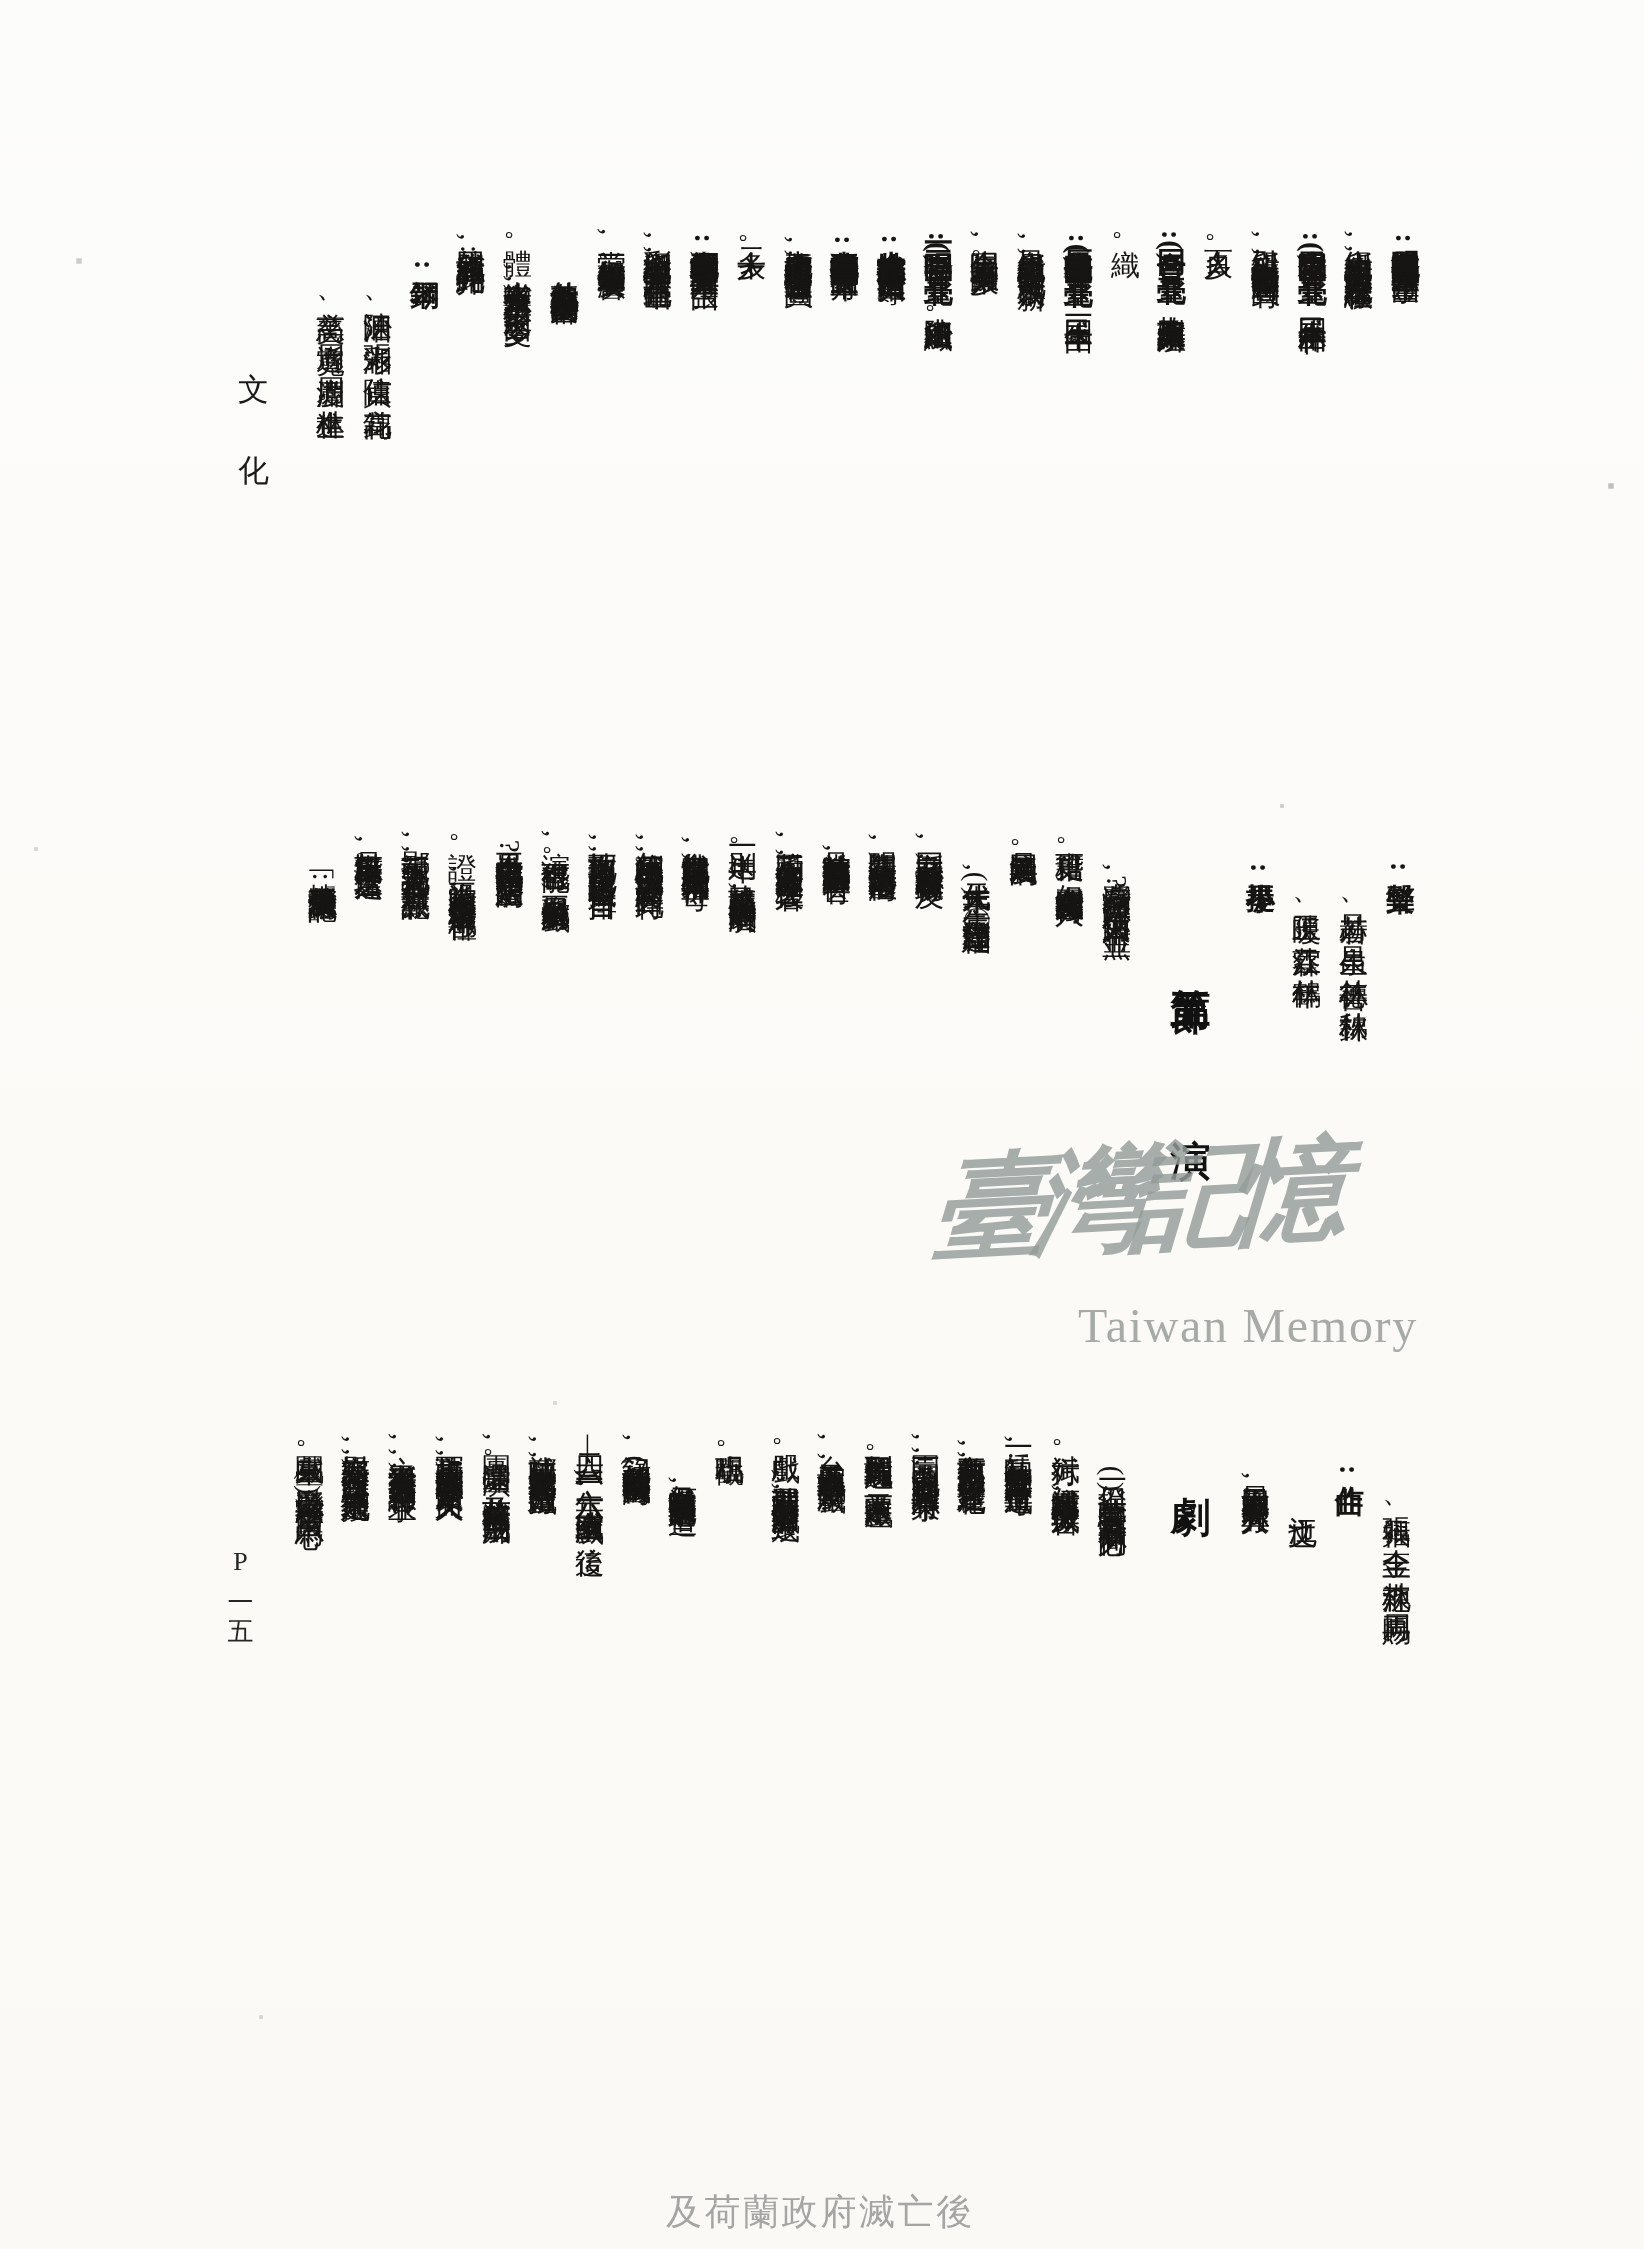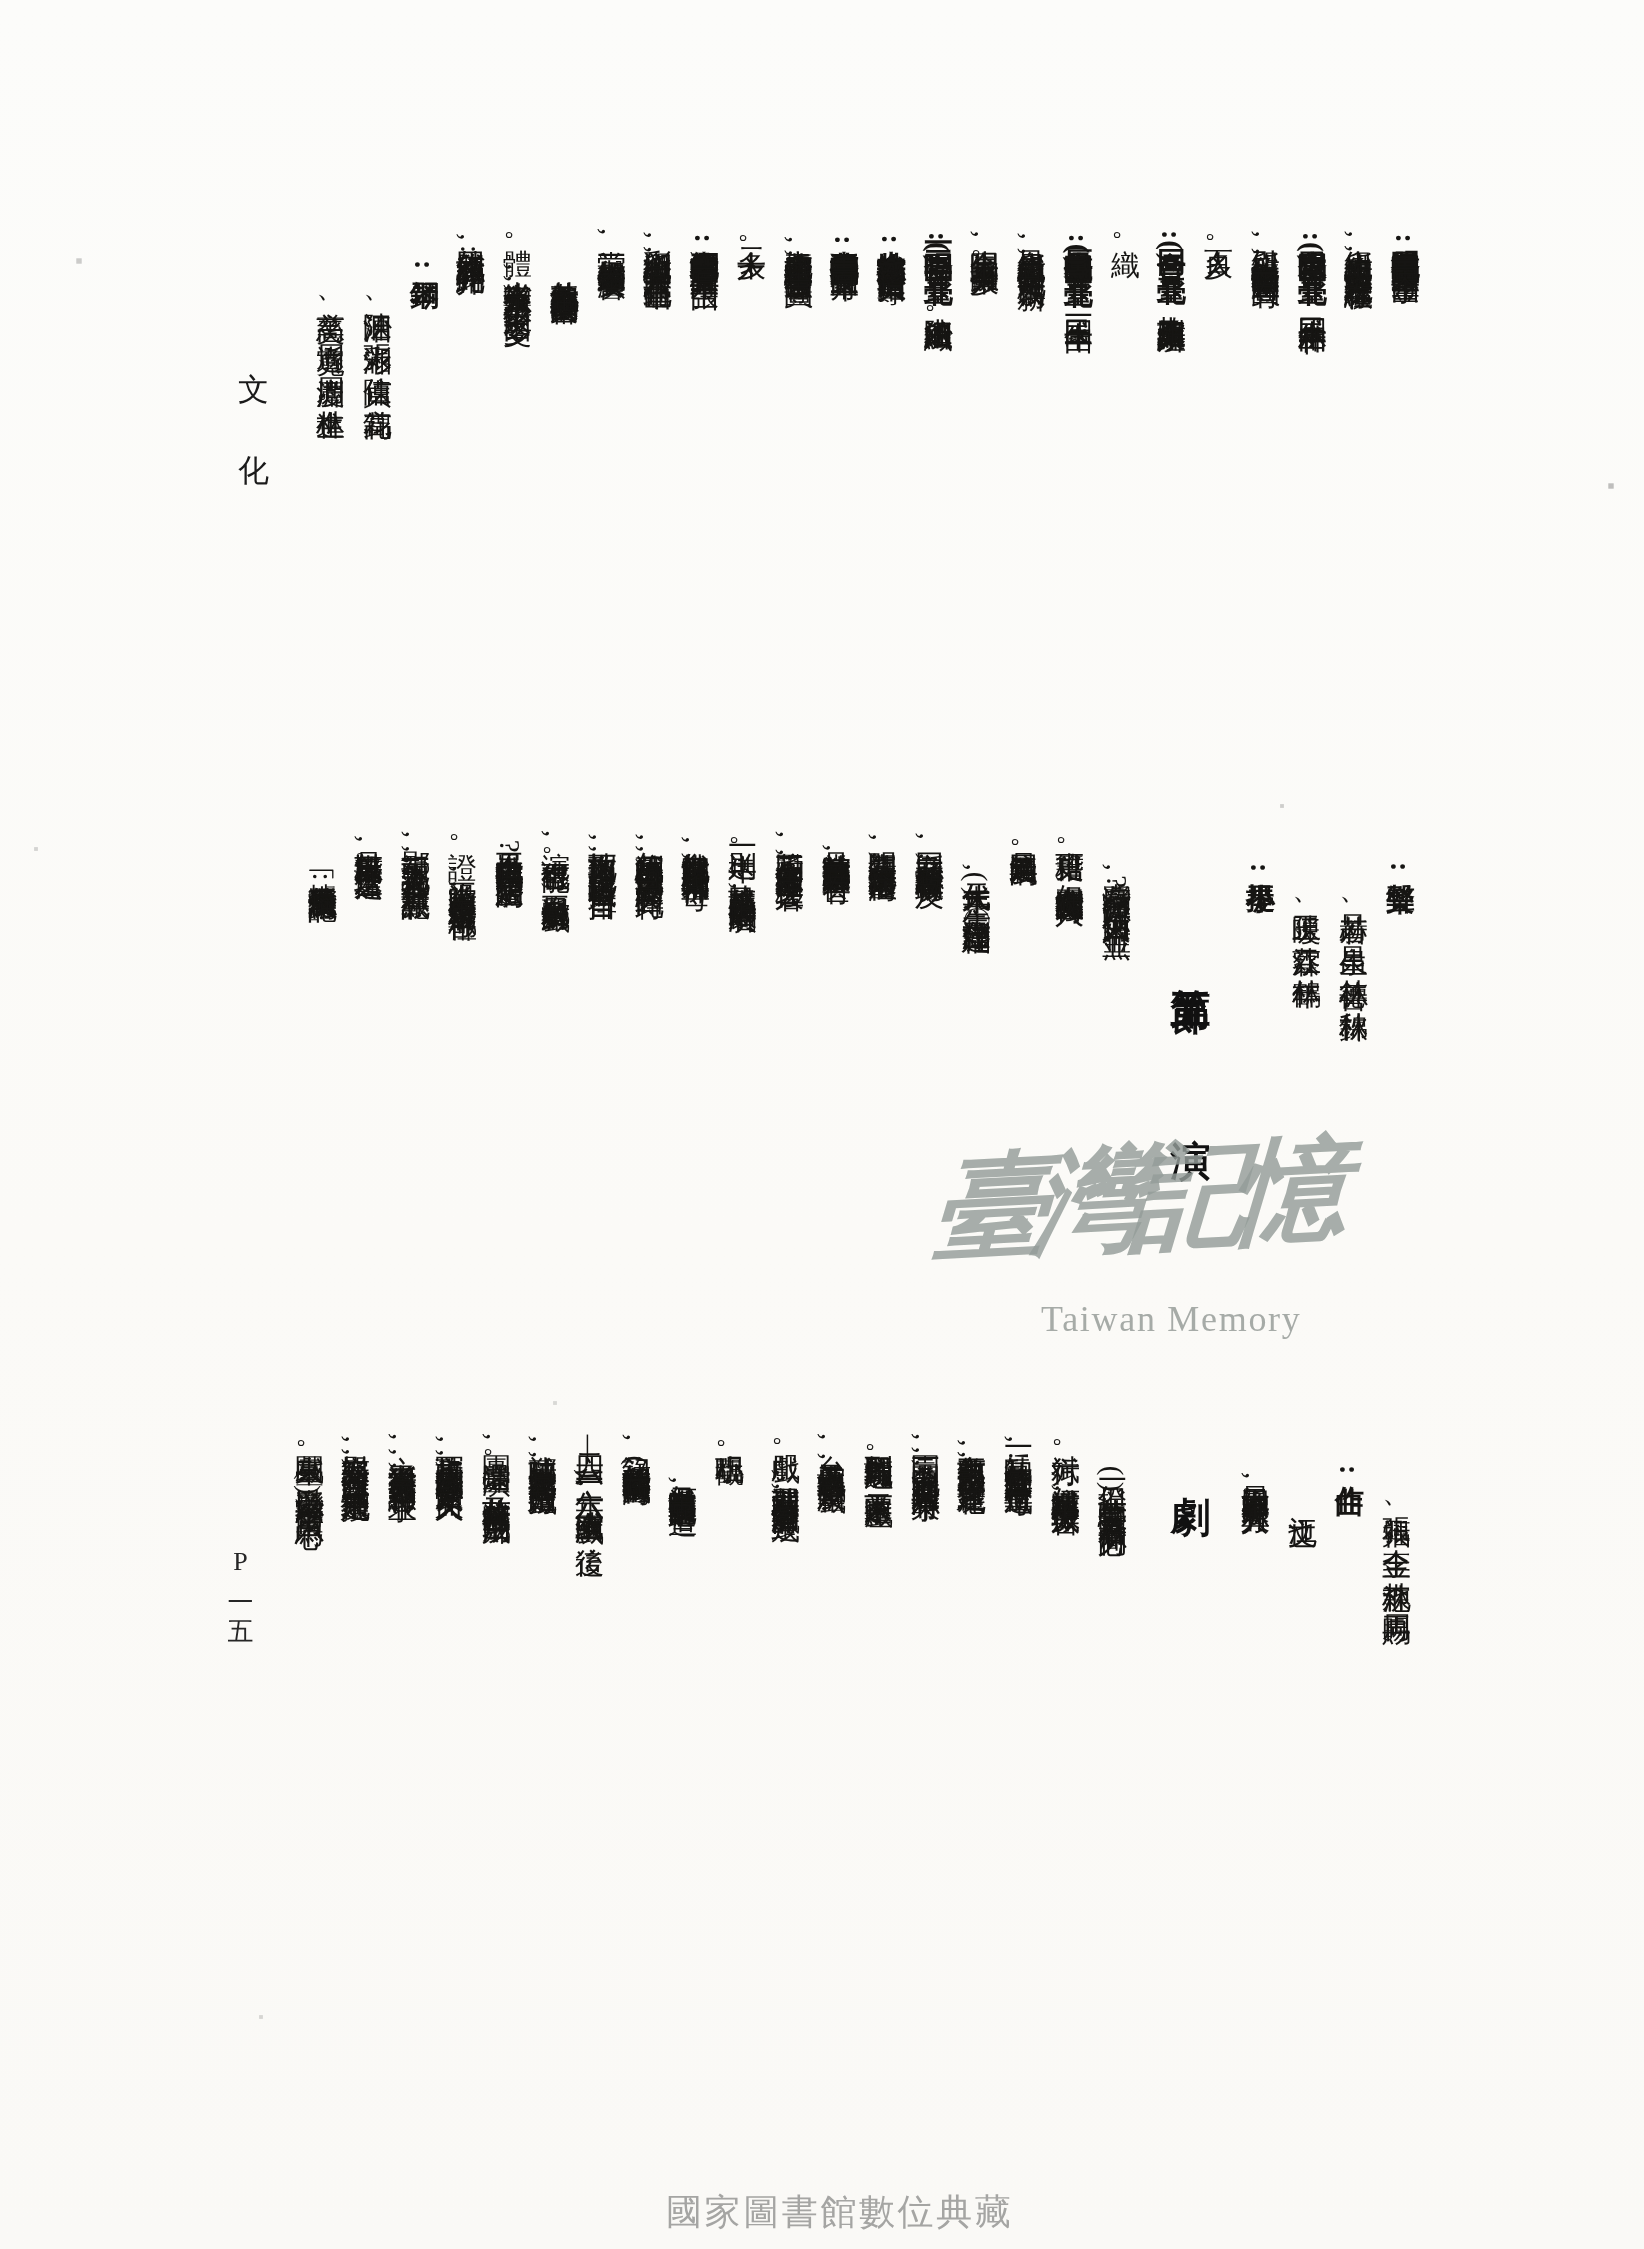--- a/index.html
+++ b/index.html
@@ -50,22 +50,22 @@
   }
   .wm-cjk{
     position:absolute;left:933px;top:1123px;width:398px;
     font-size:114px;font-weight:bold;font-style:italic;
     letter-spacing:-14px;
     color:rgba(148,156,152,0.82);
     transform:rotate(-3deg) skewX(-6deg);
     white-space:nowrap;
   }
   .wm-latin{
-    position:absolute;left:1041px;top:1298px;
-    font-size:36px;
+    position:absolute;left:1078px;top:1298px;
+    font-size:48px;
     color:rgba(150,156,153,0.85);
     letter-spacing:1.7px;
   }
   .footer-caption{
     position:absolute;left:666px;top:2188px;width:372px;
     font-size:36px;color:#a5a5a3;letter-spacing:2.6px;
     font-family:"Liberation Sans","DejaVu Sans",sans-serif;
     white-space:nowrap;
   }
   .specks{position:absolute;left:0;top:0;width:1.7px;height:1.7px;background:transparent;
@@ -162,16 +162,16 @@
       <div class="col" style="left: 479px; top: 1432px; height: 623px; padding-top: 0px;"><span>團,還臺開演。及荷蘭政府滅亡後,由鄭成功</span></div>
       <div class="col" style="left: 432px; top: 1432px; height: 623px; padding-top: 0px;"><span>主持軍政,國人聞風響往,還臺頗繁,久而久</span></div>
       <div class="col" style="left: 385px; top: 1432px; height: 623px; padding-top: 0px;"><span>之,漸漸獲得安居樂業,為了答謝神恩,並求</span></div>
       <div class="col" style="left: 338px; top: 1432px; height: 623px; padding-top: 0px;"><span>慰安娛樂,乃有向江蘇,福建,廣東等地延攬</span></div>
       <div class="col" style="left: 292px; top: 1432px; height: 623px; padding-top: 0px;"><span>戲團來臺。以臺灣縣治(今稱臺南市)為中心,</span></div>
     </div>
 
   <div class="wm-cjk">臺灣記憶</div>
   <div class="wm-latin">Taiwan Memory</div>
 
-  <div class="footer-caption">國家圖書館數位典藏</div>
+  <div class="footer-caption">及荷蘭政府滅亡後</div>
 
 </div>
 
 
 </body></html>

